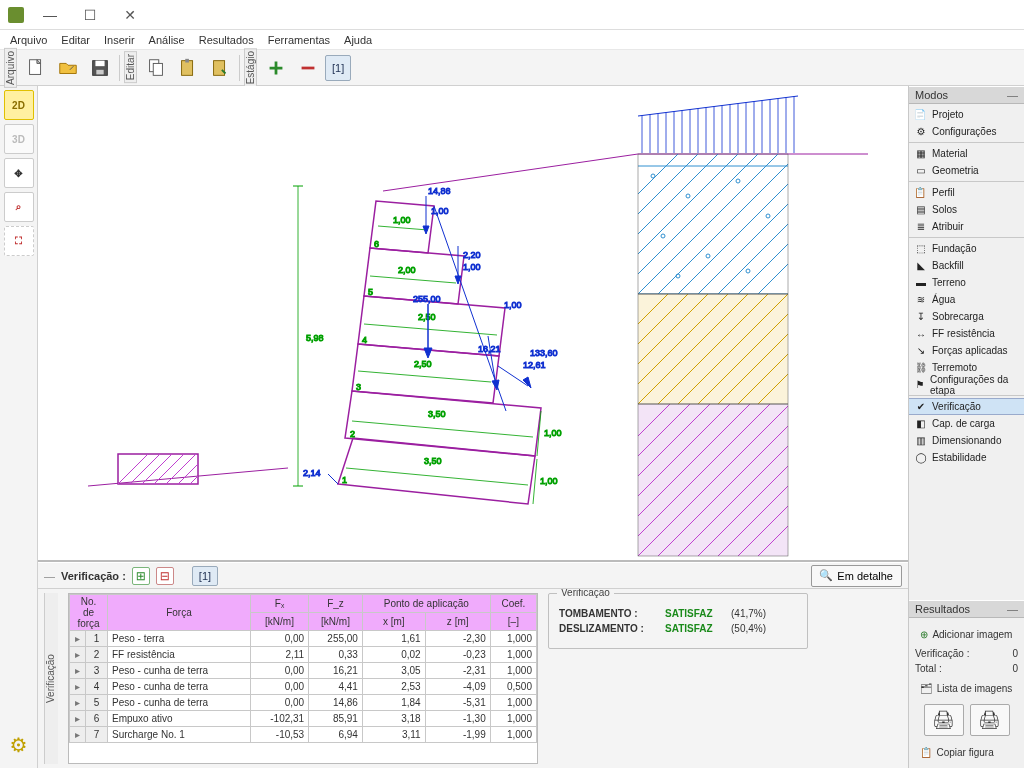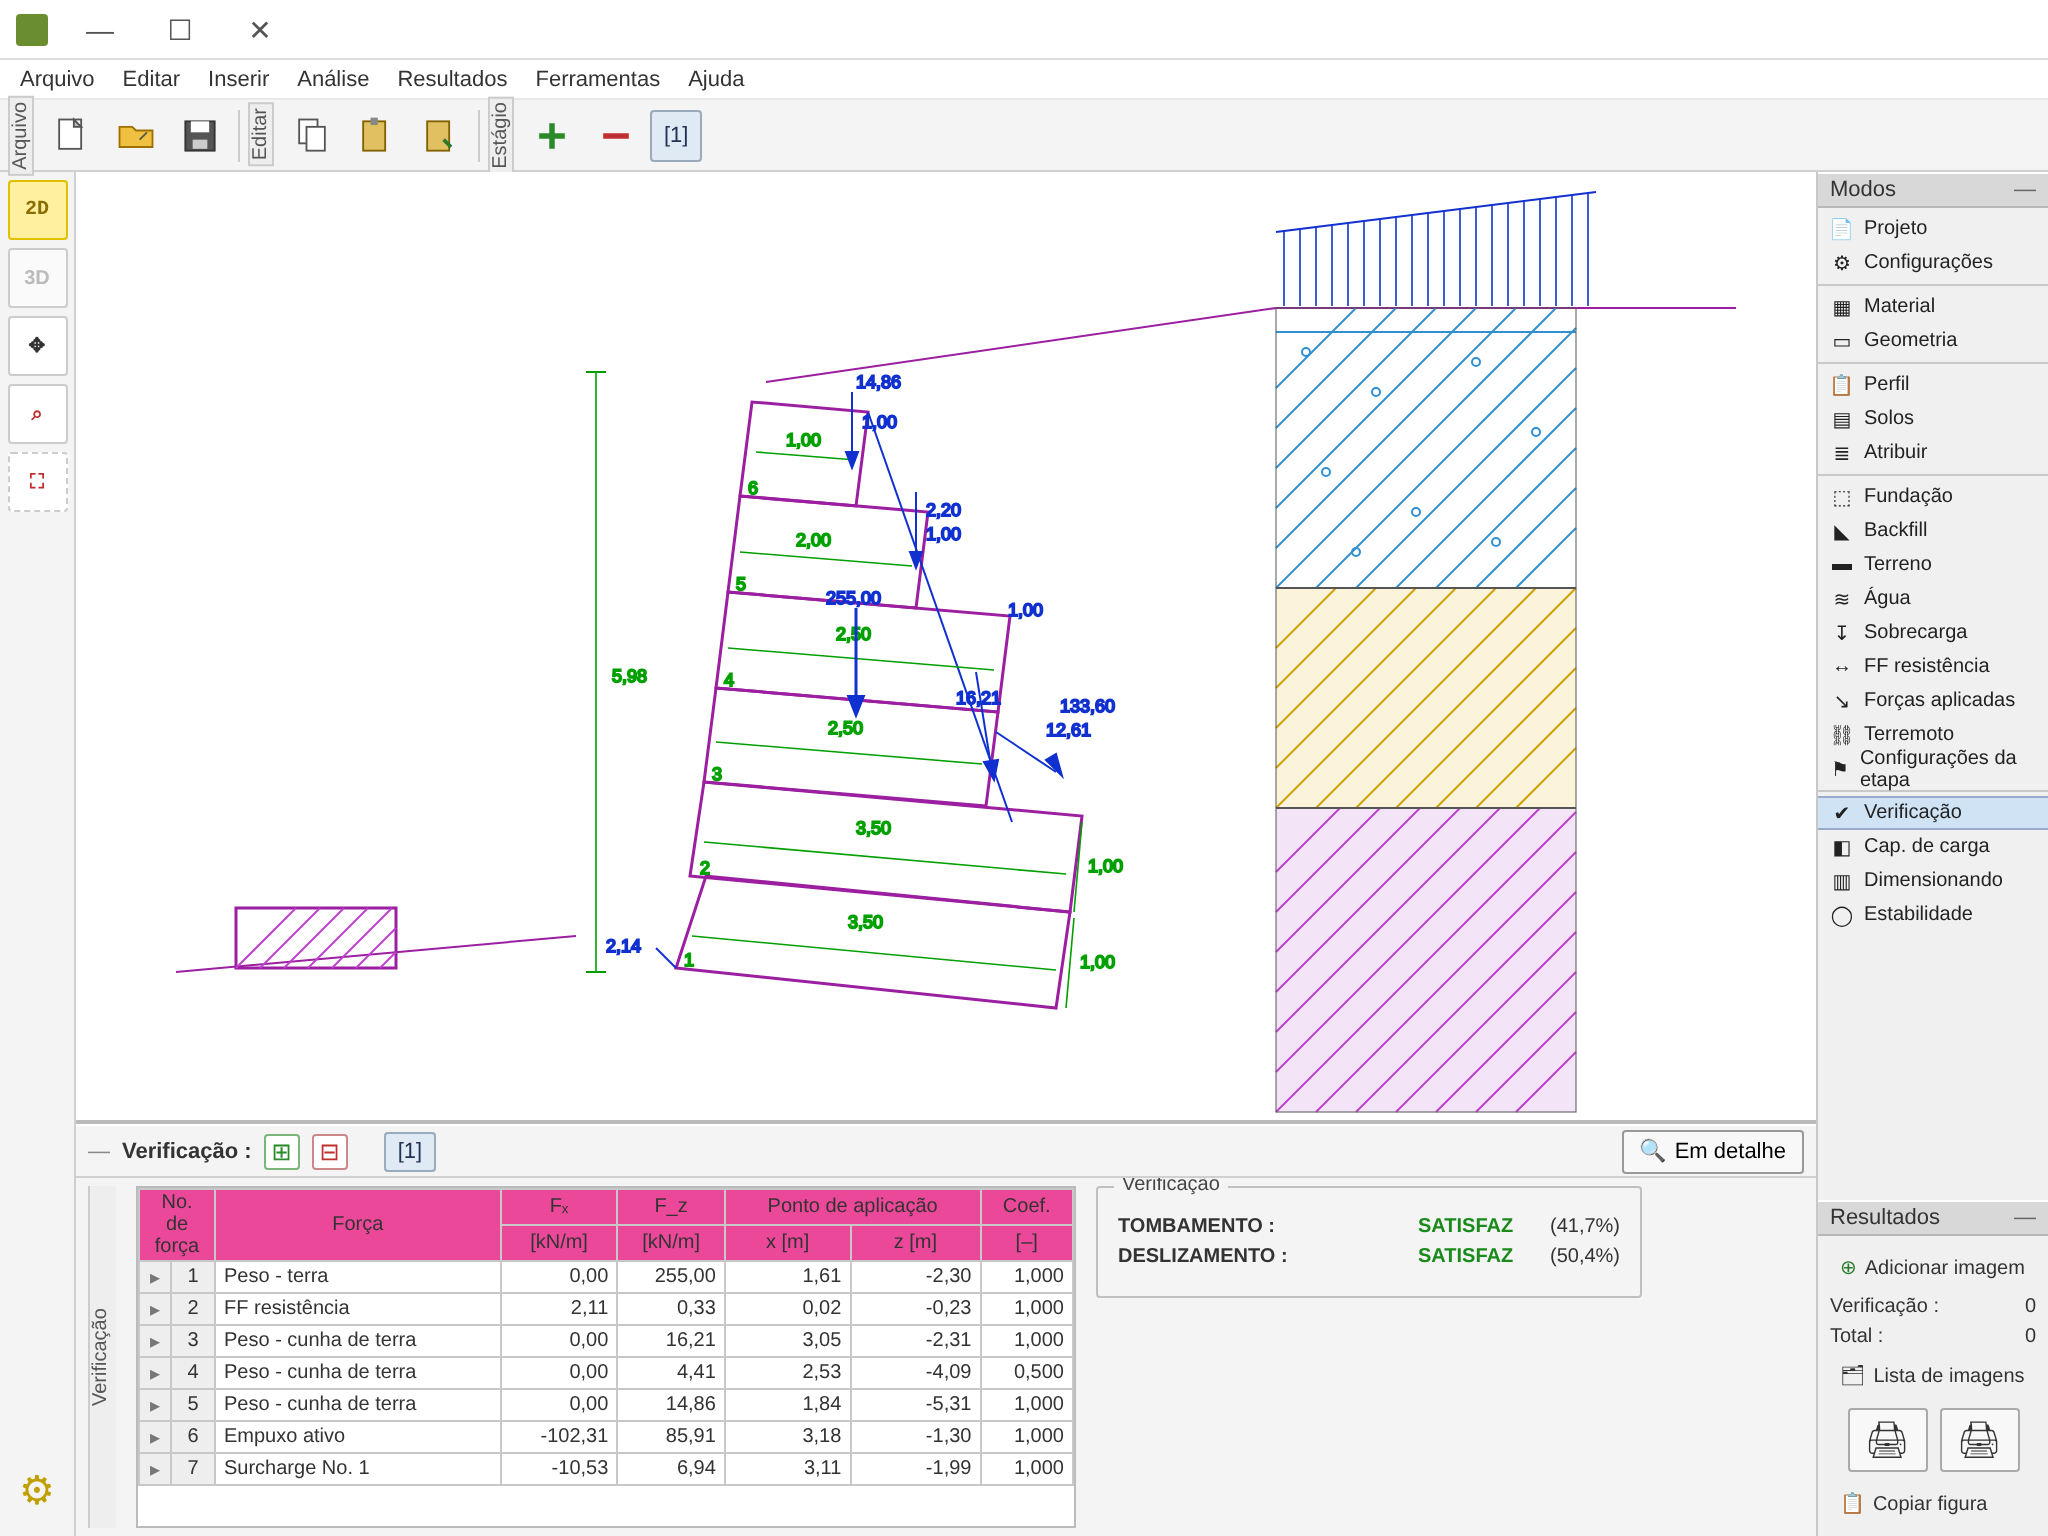--- a/index.html
+++ b/index.html
@@ -11,47 +11,47 @@
   .menubar { height: 20px; background: #fff; display: flex; align-items: center; padding: 0 4px; gap: 2px; border-bottom: 1px solid #e8e8e8; }
   .menubar .menuitem { padding: 0 6px; font-size: 11px; cursor: default; }
   .toolbar { height: 36px; background: #f4f4f4; border-bottom: 1px solid #d0d0d0; display: flex; align-items: center; padding: 0 4px; gap: 2px; }
   .vlabel { writing-mode: vertical-rl; transform: rotate(180deg); font-size: 10px; color: #555; background:#eee; border:1px solid #ccc; padding:2px 0; margin-right:2px; }
   .tbtn { width: 30px; height: 30px; display:flex; align-items:center; justify-content:center; border:1px solid transparent; border-radius:2px; }
   .tbtn svg { width:22px; height:22px; }
   .stage-btn { display:flex; align-items:center; gap:4px; padding:0 6px; height:26px; border:1px solid #9ab; background:#dfeaf5; font-size:11px; color:#235; border-radius:2px; }
   .workarea { display:flex; height: calc(768px - 30px - 20px - 36px); }
   .leftbar { width: 38px; background:#f4f4f4; border-right:1px solid #d0d0d0; display:flex; flex-direction:column; align-items:center; padding-top:4px; gap:4px; }
   .leftbtn { width:30px; height:30px; display:flex; align-items:center; justify-content:center; border:1px solid #ccc; background:#fff; border-radius:2px; font-size:10px; font-weight:bold; color:#8a6d00; }
-  .leftbtn.active { background:#fff0a0; border-color:#e0c000;font-family:Liberation Mono, monospace; }
+  .leftbtn.active { background:#fff0a0; border-color:#e0c000; }
   .leftbtn.dim { color:#bbb; background:#fafafa; }
   .gear { margin-top:auto; margin-bottom:8px; width:30px; height:30px; display:flex; align-items:center; justify-content:center; color:#c0a000; font-size:20px; }
   .center { flex:1; display:flex; flex-direction:column; min-width:0; }
   .canvas-holder { flex:1; background:#fff; border-bottom:2px solid #bbb; overflow:hidden; position:relative; }
   .bottom-panel { height:206px; background:#f4f4f4; border-top:1px solid #fff; display:flex; flex-direction:column; }
   .bp-header { height:26px; display:flex; align-items:center; padding:0 6px; gap:6px; border-bottom:1px solid #d0d0d0; background:#f4f4f4; }
   .bp-header .title { font-weight:bold; font-size:11px; color:#333; }
   .chip { width:18px; height:18px; display:inline-flex; align-items:center; justify-content:center; border:1px solid #aaa; border-radius:2px; background:#fff; font-size:12px; }
   .chip.green { color:#2a8a2a; border-color:#7ab57a; }
   .chip.red { color:#c03030; border-color:#c88; }
   .detail-btn { margin-left:auto; height:22px; padding:0 8px; border:1px solid #999; background:#f8f8f8; border-radius:2px; font-size:11px; display:flex; align-items:center; gap:4px; }
   .bp-body { flex:1; display:flex; gap:10px; padding:4px 6px; overflow:hidden; }
   .tbl-wrap { border:1px solid #bbb; background:#fff; flex:0 0 470px; overflow:hidden; }
   table.forces { border-collapse:collapse; width:100%; font-size:10px; }
   table.forces th, table.forces td { border:1px solid #c8c8c8; padding:1px 4px; height:16px; }
-  table.forces th { background:#ec4899; font-weight:normal; color:#333; }
+  table.forces th { background:#f0abfc; font-weight:normal; color:#333; }
   table.forces td { background:#fff; }
   table.forces td.num { text-align:right; }
   table.forces td.rowhdr { background:#eee; text-align:center; color:#777; width:16px; }
   table.forces td.rownum { background:#eee; text-align:center; width:22px; }
   .verif-box { flex:0 0 260px; }
   .fieldset { border:1px solid #c0c0c0; border-radius:2px; padding:10px 10px; position:relative; background:#f4f4f4; }
   .fieldset .legend { position:absolute; top:-7px; left:8px; background:#f4f4f4; padding:0 4px; font-size:10px; color:#444; }
   .vrow { display:flex; gap:6px; font-size:10px; margin:4px 0; align-items:center; }
   .vrow .lab { width:100px; font-weight:bold; color:#333; }
-  .vrow .sat { color:#1a8a1a; font-weight:bold; width:60px;margin-left:44px; }
+  .vrow .sat { color:#1a8a1a; font-weight:bold; width:60px; }
   .vrow .pct { color:#333; }
   .sidetab { width:14px; background:#eee; border-right:1px solid #ccc; writing-mode:vertical-rl; transform:rotate(180deg); font-size:10px; text-align:center; padding:4px 0; color:#555; }
 
   .rightpanel { width:116px; background:#f0f0f0; border-left:1px solid #c8c8c8; display:flex; flex-direction:column; }
   .rp-section-hdr { height:18px; background:#d8d8d8; border-top:1px solid #fff; border-bottom:1px solid #b8b8b8; display:flex; align-items:center; padding:0 6px; font-size:11px; color:#333; }
   .rp-section-hdr .dash { margin-left:auto; color:#666; }
   .rp-list { padding:2px 0; }
   .rp-item { height:17px; display:flex; align-items:center; gap:5px; padding:0 6px; font-size:10px; color:#222; cursor:default; }
   .rp-item.sel { background:#cfe3f5; border-top:1px solid #9ac; border-bottom:1px solid #9ac; }
   .rp-ico { width:12px; height:12px; display:inline-flex; align-items:center; justify-content:center; font-size:10px; }

